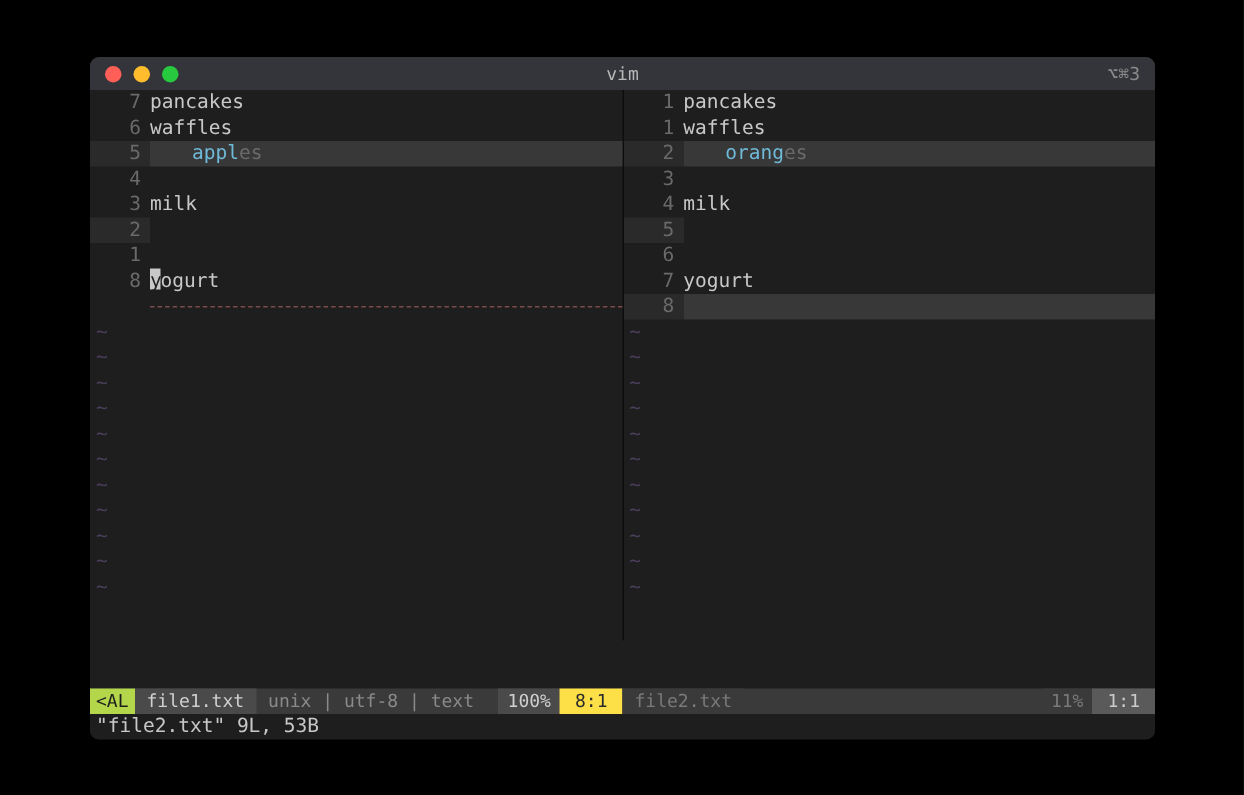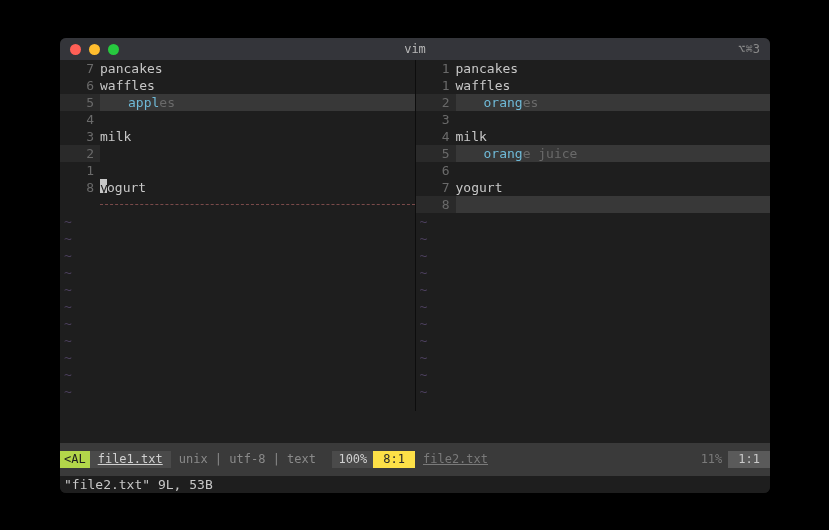--- a/index.html
+++ b/index.html
@@ -19,25 +19,25 @@
 .row { display:flex; height:17px; }
 .gutter { width:40px; text-align:right; padding-right:6px; color:#6a6a6a; }
 .txt { flex:1; color:#c8c8c8; white-space:pre; }
 .txt.diff { background:#383838; }
 .gutter.diff { background:#2a2a2a; }
 .hl { color:#6fbad8;padding-left:28px; }
 .filler { height:17px; color:#4b3f5c; padding-left:4px; }
 .dashrow { height:17px; display:flex; }
 .dashrow .dl { flex:1; margin-left:40px; border-top:1px dashed #7a4a4a; margin-top:8px; }
 .cursor { display:inline-block; width:7px; height:14px; background:#c8c8c8; color:#1e1e1e; vertical-align:baseline; }
-.statusbars { display:flex; height:33px;margin-top:32px; }
+.statusbars { display:flex; height:17px;margin-top:32px; }
 .sb { flex:1; background:#3a3a3a; color:#8a8a8a; display:flex; align-items:center; position:relative; font-size:12px; }
 .sb.active { background:#3a3a3a; }
 .ind { background:#b3d64a; color:#1e1e1e; padding:0 4px; }
-.fname { background:#4a4a4a; color:#d0d0d0; padding:0 8px; margin-left:0;text-decoration:underline; }
+.fname { background:#4a4a4a; color:#d0d0d0; padding:0 8px; margin-left:0; }
 .fname.ina { background:#3a3a3a; color:#7a7a7a; }
 .meta { padding:0 8px; color:#8a8a8a; }
 .pct { margin-left:auto; padding:0 6px; background:#4a4a4a; color:#d0d0d0; }
 .pct.ina { background:#3a3a3a; color:#7a7a7a; }
 .pos { padding:0 10px; background:#fde047; color:#2a2a2a; }
 .pos.ina { background:#5a5a5a; color:#cacaca;text-align:center; }
 .cmdline { height:17px; background:#1e1e1e; color:#c8c8c8; padding-left:4px; }
 </style>
 </head>
 <body>
@@ -121,21 +121,20 @@
             <div class="row">
               <div class="gutter">3</div>
               <div class="txt"></div>
             </div>
             <div class="row">
               <div class="gutter">4</div>
               <div class="txt">milk</div>
             </div>
             <div class="row">
               <div class="gutter diff">5</div>
-              <div class="txt diff"><span class="hl">orang</span><span style="color: rgb(106, 106, 106);">e juice</span></div>
             </div>
             <div class="row">
               <div class="gutter">6</div>
               <div class="txt"></div>
             </div>
             <div class="row">
               <div class="gutter">7</div>
               <div class="txt">yogurt</div>
             </div>
             <div class="row">

